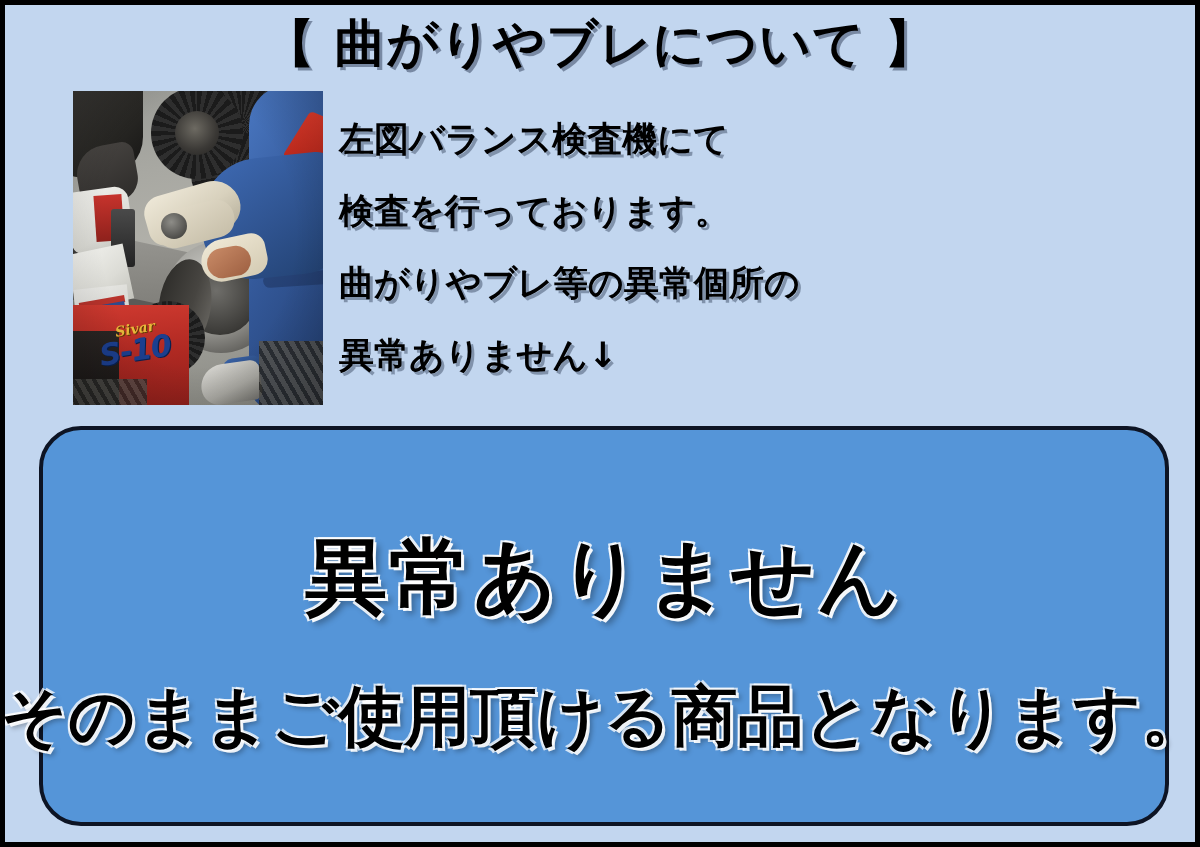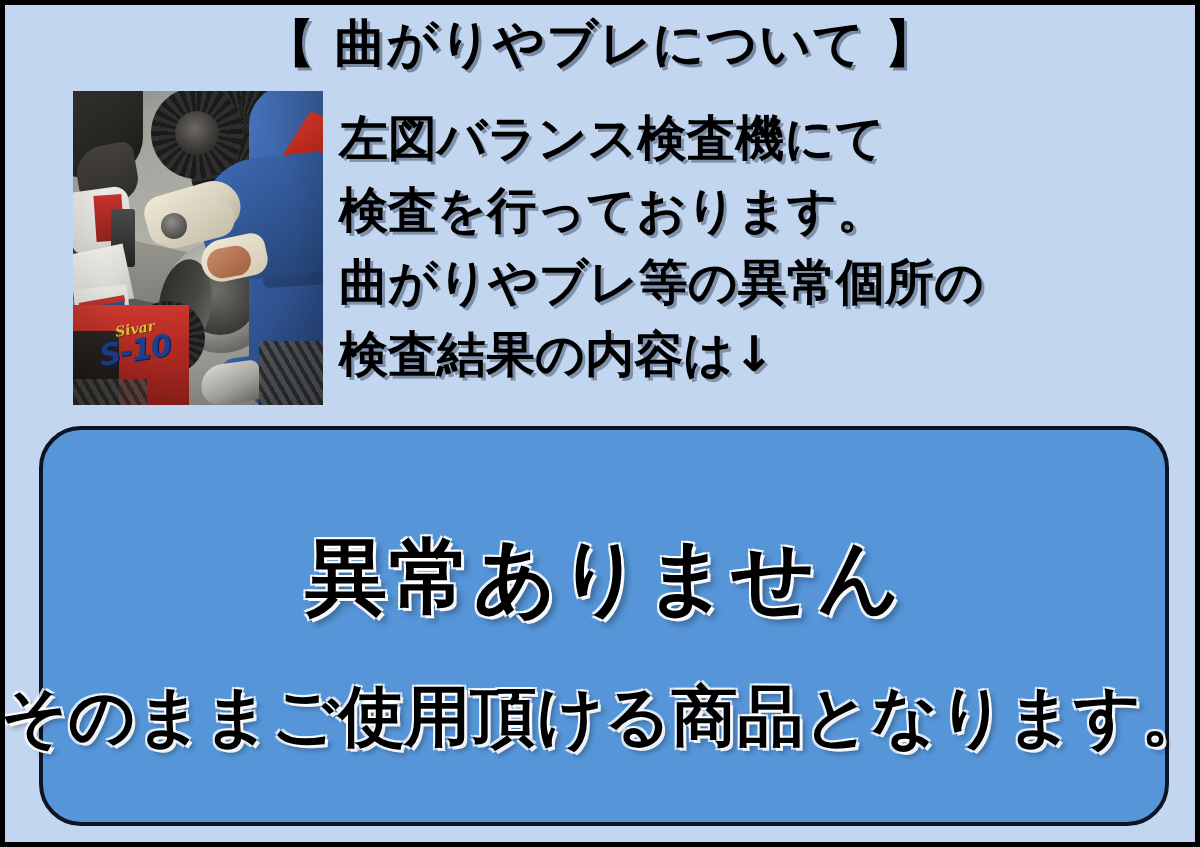--- a/index.html
+++ b/index.html
@@ -276,21 +276,21 @@
     left: 0; top: 0; width: 250px; height: 314px;
     background: radial-gradient(ellipse at 50% 45%, rgba(0,0,0,0) 55%, rgba(0,0,0,.22) 100%);
   }
 
   
   .body-text {
     position: absolute;
     left: 334px;
     top: 98px;
     width: 820px;
-    font-size: 49px;
+    font-size: 35px;
     font-weight: bold;
     line-height: 72px;
     color: #000000;
     text-shadow: 3px 3px 0 rgba(30,45,70,0.40);
     white-space: nowrap;
   }
   .body-text .line { display: block; }
 
   
   .result-box {
@@ -394,21 +394,21 @@
     <div class="photo-layer ph-shoe"></div>
     <div class="photo-layer ph-grate"></div>
     <div class="photo-layer ph-grate2"></div>
     <div class="photo-layer ph-vignette"></div>
   </div>
 
   <div class="body-text">
     <span class="line">左図バランス検査機にて</span>
     <span class="line">検査を行っております。</span>
     <span class="line">曲がりやブレ等の異常個所の</span>
-    <span class="line">検査結果の内容は↓</span>
+    <span class="line">異常ありません↓</span>
   </div>
 
   <div class="result-box">
     <div class="result-main">異常ありません</div>
     <div class="result-sub">そのままご使用頂ける商品となります。</div>
   </div>
 
 </div>
 
 </body></html>

